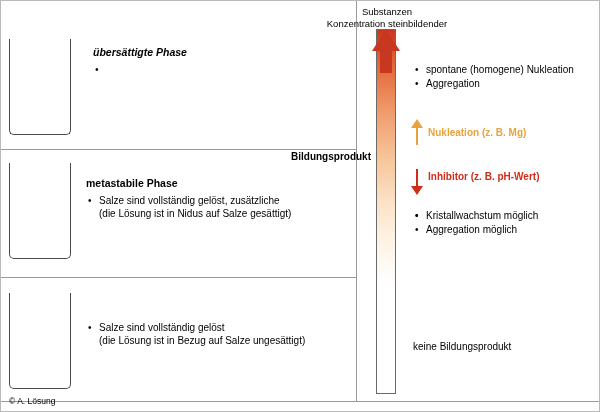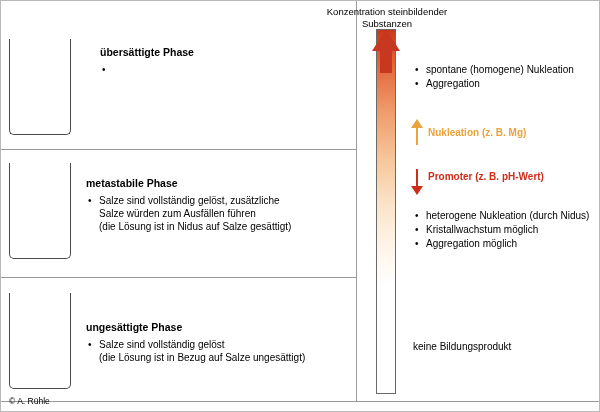--- a/index.html
+++ b/index.html
@@ -229,21 +229,21 @@
       <div class="dot" style="left:26px; top:77px; width:2px; height:2px;"></div>
       <div class="dot" style="left:39px; top:74px; width:2px; height:2px;"></div>
       <div class="dot" style="left:51px; top:78px; width:2px; height:2px;"></div>
       <div class="dot" style="left:6px; top:80px; width:2px; height:2px;"></div>
       <div class="dot" style="left:33px; top:82px; width:2px; height:2px;"></div>
       <div class="dot" style="left:45px; top:81px; width:2px; height:2px;"></div>
     </div>
     <div class="glass"></div>
   </div>
 
-  <div class="phase-block" style="left:99px; top:45px;">
+  <div class="phase-block" style="left:92px; top:45px;font-style:italic;">
     <div class="phase-title">übersättigte Phase</div>
     <div class="bullet-line"><span class="b">•</span></div>
   </div>
 
   <div class="hline" style="left:0px; top:148px; width:355px;"></div>
 
   <div class="beaker" style="left:8px; top:162px;">
     <div class="liquid" style="top:12px; height:83px;"></div>
     <div class="liquid-top" style="top:12px;"></div>
     <div>
@@ -270,21 +270,20 @@
       <div class="dot" style="left:22px; top:87px; width:1.6px; height:1.6px;"></div>
       <div class="dot" style="left:38px; top:85px; width:1.6px; height:1.6px;"></div>
       <div class="dot" style="left:53px; top:88px; width:1.6px; height:1.6px;"></div>
     </div>
     <div class="glass"></div>
   </div>
 
   <div class="phase-block" style="left:85px; top:176px;">
     <div class="phase-title">metastabile Phase</div>
     <div class="bullet-line"><span class="b">•</span><span>Salze sind vollständig gelöst, zusätzliche</span></div>
-    <div class="bullet-line"><span class="b"></span><span>Salze würden zum Ausfällen führen</span></div>
     <div class="bullet-line"><span class="b"></span><span>(die Lösung ist in Nidus auf Salze gesättigt)</span></div>
   </div>
 
   <div class="hline" style="left:0px; top:276px; width:355px;"></div>
 
   <div class="beaker" style="left:8px; top:292px;">
     <div class="liquid" style="top:26px; height:69px;"></div>
     <div class="liquid-top" style="top:26px;"></div>
     <div>
       <div class="dot" style="left:12px; top:36px; width:1.4px; height:1.4px;"></div>
@@ -299,63 +298,63 @@
       <div class="dot" style="left:10px; top:78px; width:1.4px; height:1.4px;"></div>
       <div class="dot" style="left:29px; top:81px; width:1.4px; height:1.4px;"></div>
       <div class="dot" style="left:47px; top:77px; width:1.4px; height:1.4px;"></div>
       <div class="dot" style="left:20px; top:88px; width:1.4px; height:1.4px;"></div>
       <div class="dot" style="left:40px; top:90px; width:1.4px; height:1.4px;"></div>
     </div>
     <div class="glass"></div>
   </div>
 
   <div class="phase-block" style="left:85px; top:320px;">
-    <div class="phase-title">ungesättigte Phase</div>
     <div class="bullet-line"><span class="b">•</span><span>Salze sind vollständig gelöst</span></div>
     <div class="bullet-line"><span class="b"></span><span>(die Lösung ist in Bezug auf Salze ungesättigt)</span></div>
   </div>
 
   <div class="vline" style="left:355px; top:0px; height:400px;"></div>
 
   <div class="col-caption" style="left:300px; top:5px; width:172px;">
+    <div>Substanzen</div>
     <div>Konzentration steinbildender</div>
-    <div>Substanzen</div>
   </div>
 
   <div id="column">
     <div id="column-fill"></div>
   </div>
 
   <svg id="top-arrow" viewBox="0 0 30 44">
     <polygon points="15,0 29,22 21,22 21,44 9,44 9,22 1,22" fill="#c8371f"></polygon>
   </svg>
 
+  <div class="col-label" style="left:240px; top:150px; width:130px;">Bildungsprodukt</div>
 
   <svg class="arrow-svg" style="left:409px; top:118px;" width="14" height="26" viewBox="0 0 14 26">
     <line x1="7" y1="26" x2="7" y2="6" stroke="#e8a33d" stroke-width="2"></line>
     <polygon points="7,0 13,9 1,9" fill="#e8a33d"></polygon>
   </svg>
   <div class="annot" id="inhibitor-label" style="left:427px; top:126px;">Nukleation (z. B. Mg)</div>
 
   <svg class="arrow-svg" style="left:409px; top:168px;" width="14" height="26" viewBox="0 0 14 26">
     <line x1="7" y1="0" x2="7" y2="20" stroke="#cf2d1a" stroke-width="2"></line>
     <polygon points="7,26 13,17 1,17" fill="#cf2d1a"></polygon>
   </svg>
-  <div class="annot" id="promoter-label" style="left:427px; top:170px;">Promoter (z. B. pH-Wert)</div>
+  <div class="annot" id="promoter-label" style="left:427px; top:170px;">Inhibitor (z. B. pH-Wert)</div>
 
   <div class="right-list" style="left:412px; top:62px; width:185px;">
     <div class="bullet-line"><span class="b">•</span><span>spontane (homogene) Nukleation</span></div>
     <div class="bullet-line"><span class="b">•</span><span>Aggregation</span></div>
   </div>
 
   <div class="right-list" style="left:412px; top:208px; width:190px;">
-    <div class="bullet-line"><span class="b">•</span><span>heterogene Nukleation (durch Nidus)</span></div>
+    <div class="bullet-line"><span class="b">•</span></div>
     <div class="bullet-line"><span class="b">•</span><span>Kristallwachstum möglich</span></div>
     <div class="bullet-line"><span class="b">•</span><span>Aggregation möglich</span></div>
   </div>
 
   <div class="plain-text" style="left:412px; top:340px;">keine Bildungsprodukt</div>
 
   <div class="hline" style="left:0px; top:400px; width:598px;"></div>
 
-  <div id="copyright">© A. Rühle</div>
+  <div id="copyright">© A. Lösung</div>
 
 </div>
 
 </body></html>

